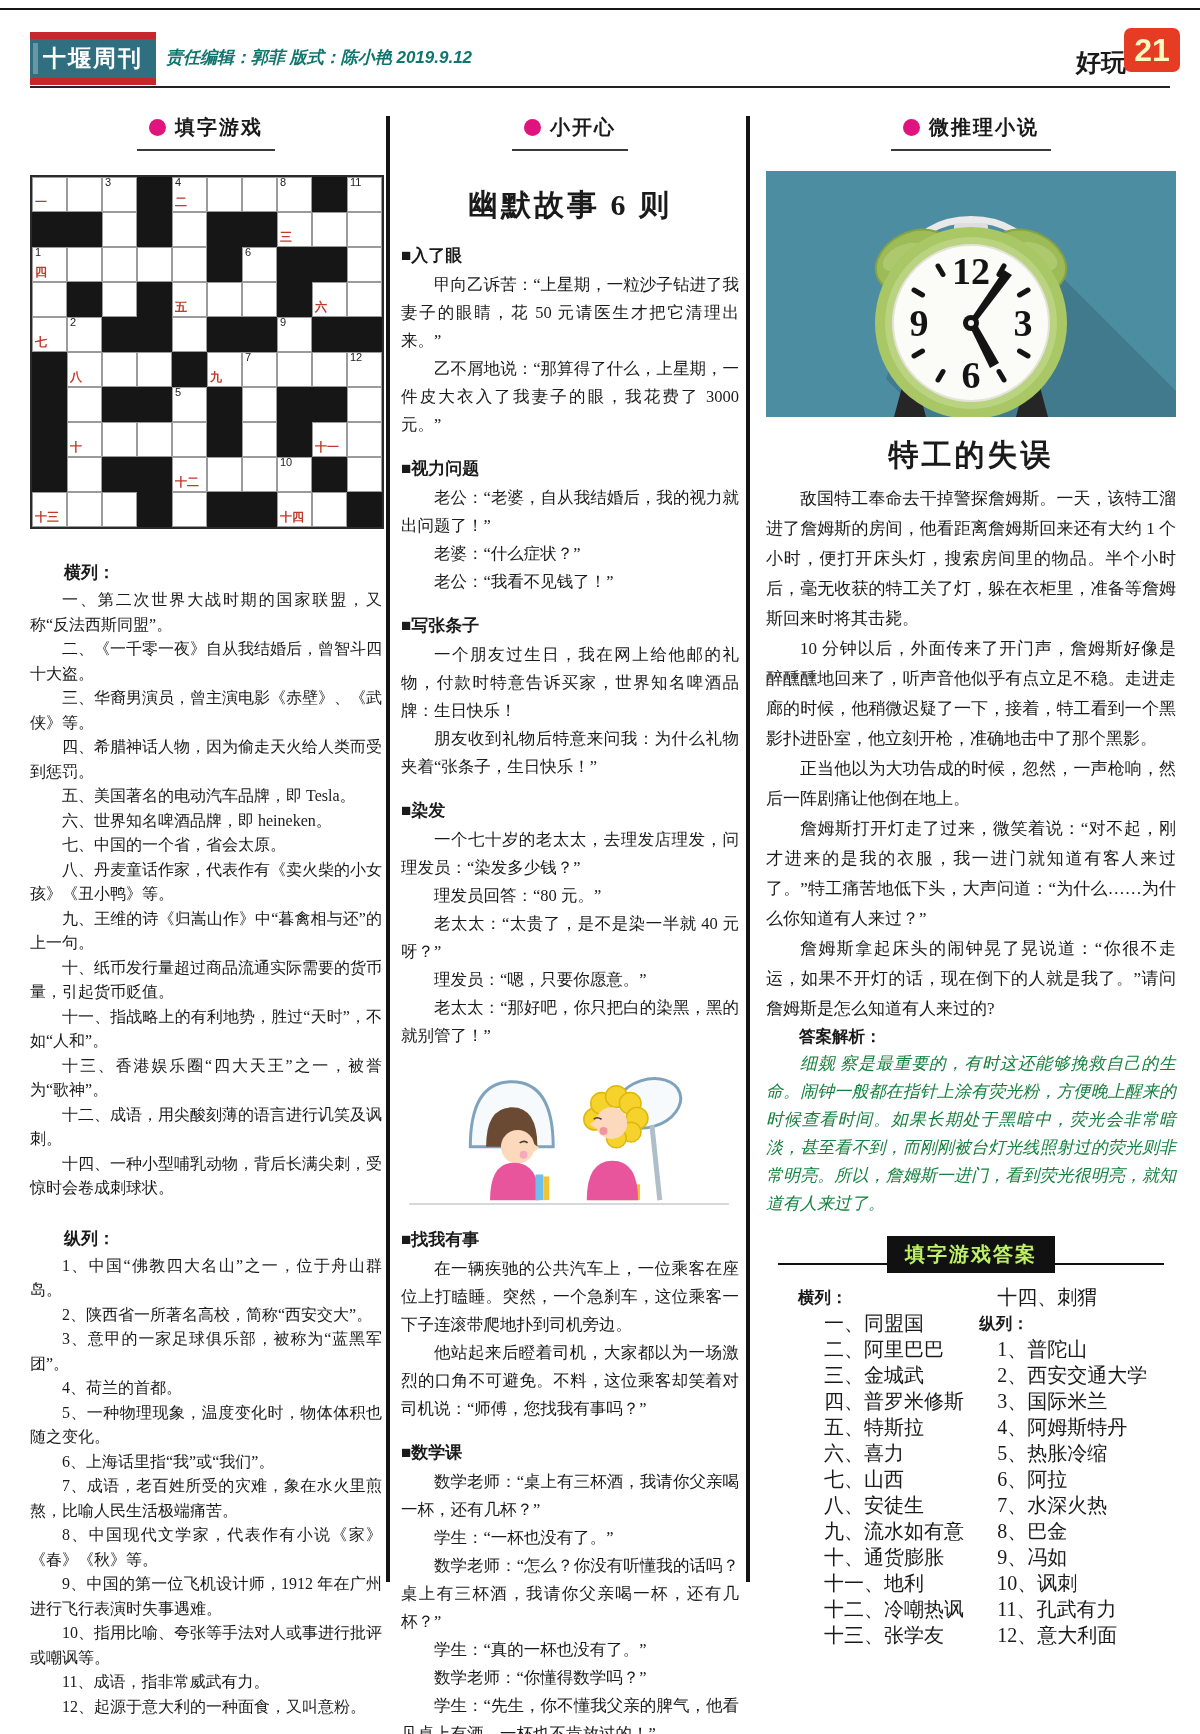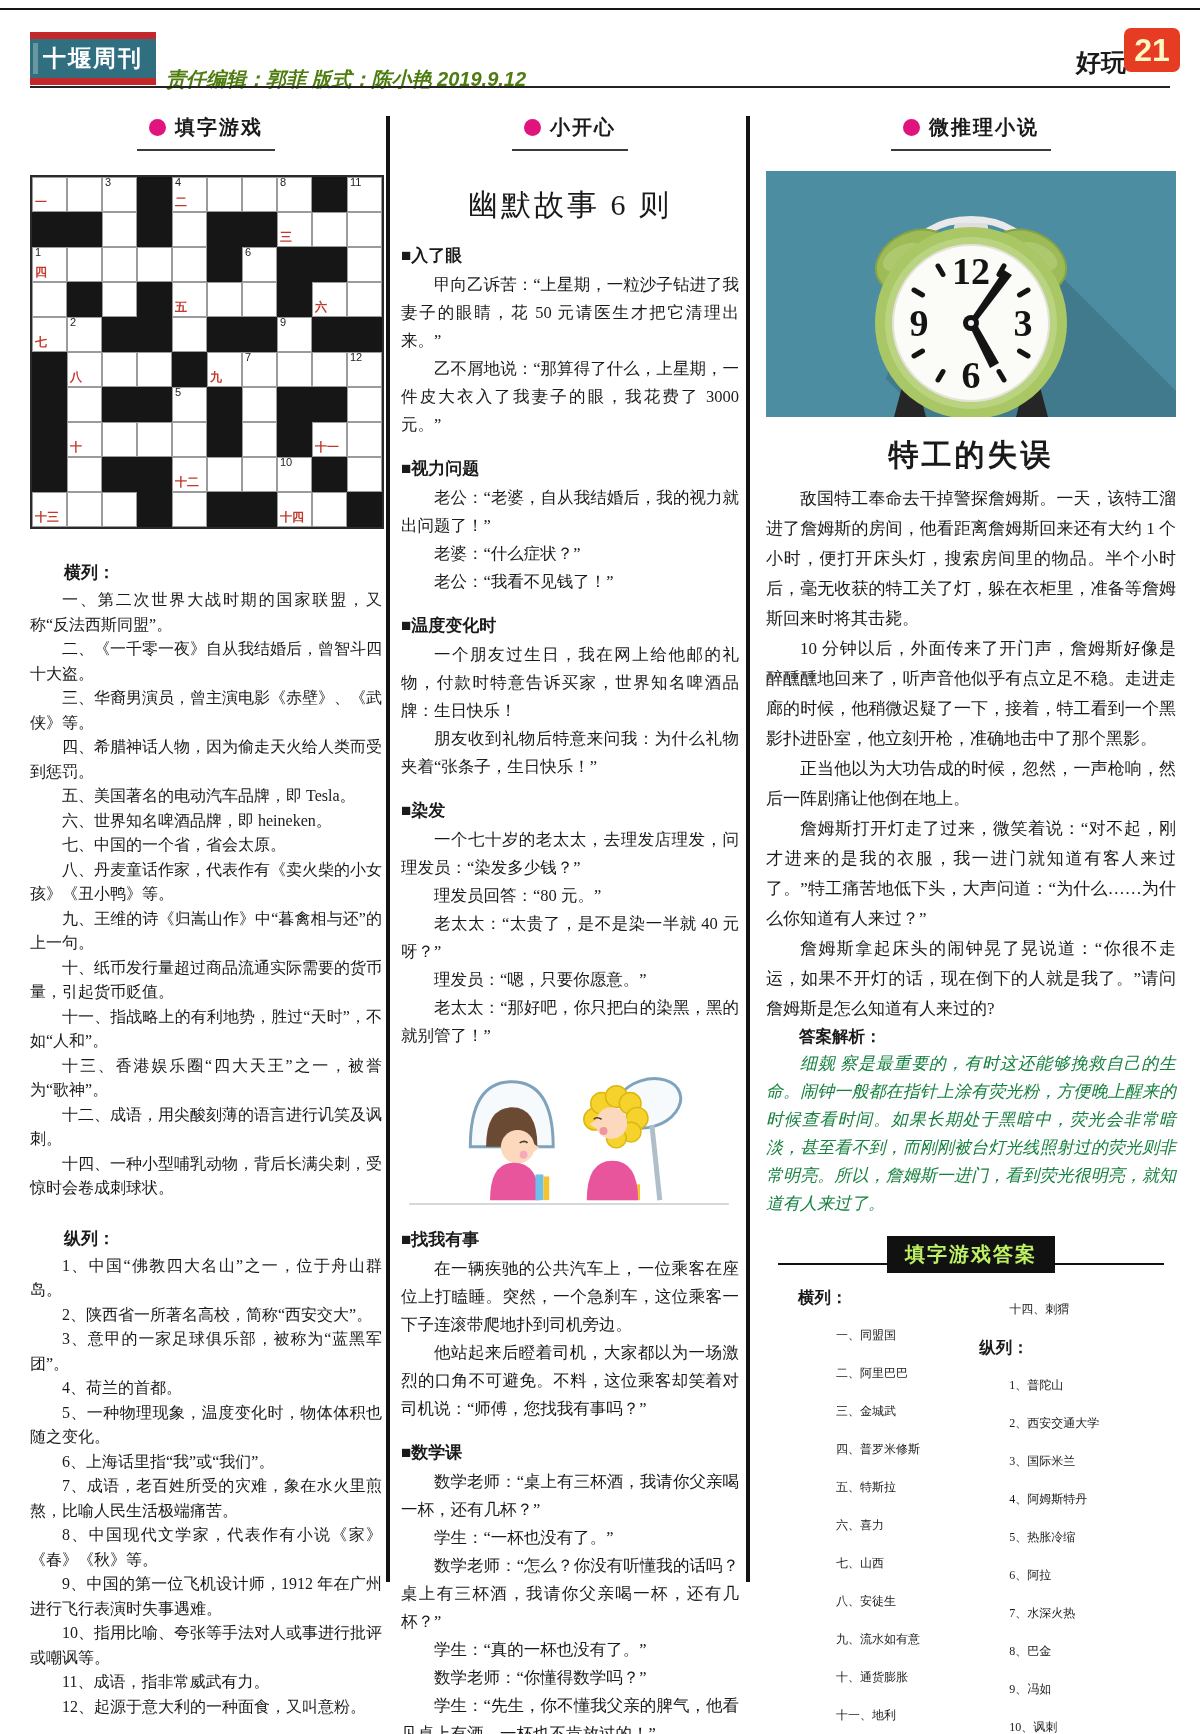--- a/index.html
+++ b/index.html
@@ -9,22 +9,22 @@
   .toprule   { position:absolute; top:8px; left:0; width:1200px; height:2px; background:#161616; }
   .head-rule { position:absolute; top:86px; left:30px; width:1140px; height:2px; background:#232323; }
 
   
   .masthead { position:absolute; left:30px; top:32px; width:126px; height:59px; }
   .masthead .bar { height:7px; background:#c4282b; }
   .masthead .mid { height:39px; background:#2f6f80; color:#fff; display:flex; align-items:center;
                    justify-content:center; font-weight:bold; font-size:23px; letter-spacing:2px; position:relative; }
   .masthead .mid::before { content:""; position:absolute; left:3px; top:4px; bottom:4px; width:5px;
                    background:rgba(255,255,255,.28); }
-  .editor-line { position:absolute; left:166px; top:66px; font-family:"Liberation Sans","DejaVu Sans",sans-serif;
-                 font-weight:bold; font-style:italic; font-size:20px; color:#4d7c0f; }
+  .editor-line { position:absolute; left:166px; top:46px; font-family:"Liberation Sans","DejaVu Sans",sans-serif;
+                 font-weight:bold; font-style:italic; font-size:17px; color:#0f766e; }
   .fun-label { position:absolute; left:1076px; top:46px; font-size:25px; font-weight:bold;
                font-family:"Liberation Sans","DejaVu Sans",sans-serif; }
   .pagenum { position:absolute; left:1124px; top:28px; width:56px; height:44px; background:#e63c23; color:#fef9c3;
              border-radius:7px; display:flex; align-items:center; justify-content:center; font-weight:bold;
              font-size:32px; font-family:"Liberation Sans","DejaVu Sans",sans-serif; }
 
   
   .divider { position:absolute; top:116px; width:4px; height:1466px; background:#141414; }
   #div1 { left:386px; } #div2 { left:746px; }
 
@@ -51,21 +51,21 @@
   .xw-red { position:absolute; bottom:0; left:2px; font-family:"Liberation Sans","DejaVu Sans",sans-serif;
             font-size:12px; color:#c0392b; font-weight:bold; }
 
   .clues { margin-top:32px; }
   .clue-heading { font-family:"Liberation Sans","DejaVu Sans",sans-serif; font-weight:bold; font-size:17px;
                   margin:0 0 4px; text-indent:2em; }
   #down-block { margin-top:26px; }
   p.clue { margin:0; font-size:16px; line-height:24.5px; text-indent:2em; text-align:justify; }
 
   
-  .feature-title { text-align:center; font-size:30px; font-weight:normal; margin:34px 0 10px; letter-spacing:3px; }
+  .feature-title { text-align:center; font-size:30px; font-weight:bold; margin:34px 0 10px; letter-spacing:3px; }
   .story-head { font-family:"Liberation Sans","DejaVu Sans",sans-serif; font-weight:bold; font-size:17px;
                 margin:18px 0 4px; }
   p.body-p { margin:0; font-size:16.5px; line-height:28px; text-indent:2em; text-align:justify; }
   .salon-fig { margin:10px 0 0; }
   .salon-fig svg { display:block; }
 
   
   .clock-fig { margin:20px 0 0; }
   .clock-fig svg { display:block; }
   .mys-title { text-align:center; font-size:30px; font-weight:bold; margin:18px 0 8px; letter-spacing:3px; }
@@ -79,21 +79,21 @@
   .ansbox-rule { position:absolute; left:12px; right:12px; top:27px; height:2px; background:#111; }
   .ansbox { position:relative; display:inline-block; background:#111; color:#bef264;
             font-family:"Liberation Sans","DejaVu Sans",sans-serif; font-weight:bold; font-size:20px;
             padding:5px 18px; letter-spacing:2px; }
 
   .answers { display:flex; margin-top:6px; }
   #ans-left  { width:52%; padding-left:32px; box-sizing:border-box; }
   #ans-right { width:48%; box-sizing:border-box; }
   .ans-head { font-family:"Liberation Sans","DejaVu Sans",sans-serif; font-weight:bold; font-size:16.5px;
               margin:0; line-height:26px; }
-  .ans-item { margin:12px; font-size:12px; line-height:26px; padding-left:26px; }
+  .ans-item { margin:0; font-size:20px; line-height:26px; padding-left:26px; }
   #ans-right .ans-item { padding-left:18px; }
 </style>
 </head>
 <body>
 
 <div class="page">
   <div class="toprule"></div>
 
   <div class="masthead">
     <div class="bar"></div>
@@ -312,21 +312,21 @@
     </div>
     <div class="feature-title">幽默故事 6 则</div>
     <div id="stories">
         <div class="story-head">■入了眼</div>
         <p class="body-p">甲向乙诉苦：“上星期，一粒沙子钻进了我妻子的眼睛，花 50 元请医生才把它清理出来。”</p>
         <p class="body-p">乙不屑地说：“那算得了什么，上星期，一件皮大衣入了我妻子的眼，我花费了 3000 元。”</p>
         <div class="story-head">■视力问题</div>
         <p class="body-p">老公：“老婆，自从我结婚后，我的视力就出问题了！”</p>
         <p class="body-p">老婆：“什么症状？”</p>
         <p class="body-p">老公：“我看不见钱了！”</p>
-        <div class="story-head">■温度变化时</div>
+        <div class="story-head">■写张条子</div>
         <p class="body-p">一个朋友过生日，我在网上给他邮的礼物，付款时特意告诉买家，世界知名啤酒品牌：生日快乐！</p>
         <p class="body-p">朋友收到礼物后特意来问我：为什么礼物夹着“张条子，生日快乐！”</p>
         <div class="story-head">■染发</div>
         <p class="body-p">一个七十岁的老太太，去理发店理发，问理发员：“染发多少钱？”</p>
         <p class="body-p">理发员回答：“80 元。”</p>
         <p class="body-p">老太太：“太贵了，是不是染一半就 40 元呀？”</p>
         <p class="body-p">理发员：“嗯，只要你愿意。”</p>
         <p class="body-p">老太太：“那好吧，你只把白的染黑，黑的就别管了！”</p>
   <div class="salon-fig">
     <svg width="336" height="150" viewBox="0 0 336 152">

